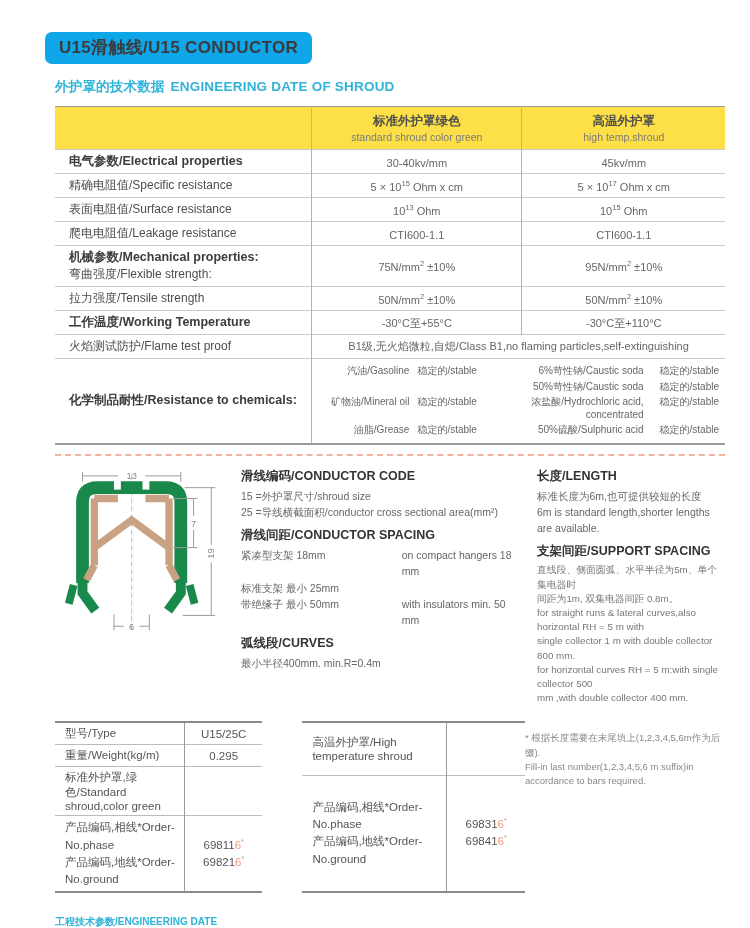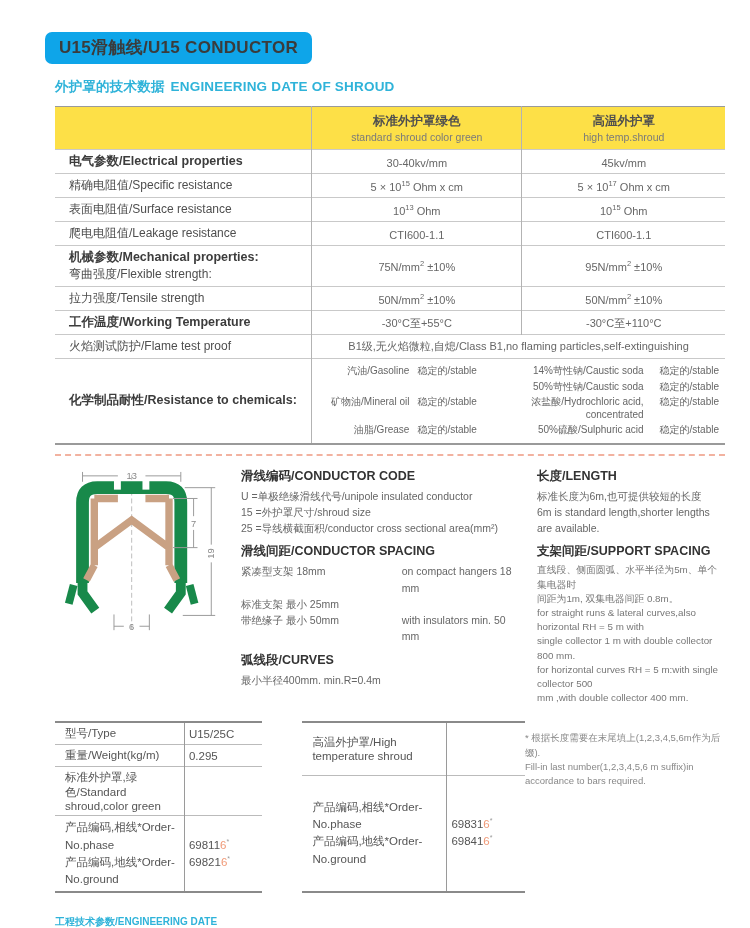--- a/index.html
+++ b/index.html
@@ -43,21 +43,21 @@
   .tline { font-size:10.5px; color:#666; line-height:1.55; }
   .sline { font-size:9.8px; color:#777; line-height:1.45; }
   .sp-row { display:grid; grid-template-columns:57% 43%; font-size:10.5px; color:#666; line-height:1.55; }
 
   
   .orders { display:flex; gap:40px; margin-top:16px; }
   table.otable { border-collapse:collapse; border-top:2px solid #8a8a8a; border-bottom:2px solid #8a8a8a; }
   table.otable.left { width:303px; } table.otable.right { width:325px; }
   table.otable td { border-top:1px solid #bbb; font-size:11.5px; color:#555; padding:3px 0 3px 10px; }
   table.otable tr:first-child td { border-top:none; }
-  table.otable td.val { border-left:1px solid #9a9a9a; text-align:left; padding:3px 4px; width:78px; }
+  table.otable td.val { border-left:1px solid #9a9a9a; text-align:center; padding:3px 4px; width:78px; }
   table.otable .two > div { line-height:1.5; }
   .hl { color:#f09a78; }
   sup.fn { font-size:7px; color:#999; }
   .rwrap { display:flex; flex-direction:row; }
   .footnote { margin-top:10px; font-size:9.5px; color:#888; line-height:1.5; }
 
   
   h2.teal2 { margin:22px 0 10px; font-size:10px; font-weight:bold; color:#2fb3d9; }
   table.eng { width:100%; border-collapse:collapse; border-top:2px solid #7f7f7f; border-bottom:2px solid #7f7f7f; }
   table.eng th { background:#ececec; font-weight:normal; padding:4px 2px; border-bottom:1px solid #999; }
@@ -140,21 +140,21 @@
       <tr>
         <td class="lbl">火焰测试防护/Flame test proof</td>
         <td colspan="2">B1级,无火焰微粒,自熄/Class B1,no flaming particles,self-extinguishing</td>
       </tr>
       <tr>
         <td class="lbl b">化学制品耐性/Resistance to chemicals:</td>
         <td colspan="2">
           <div class="chem-grid">
             <span>汽油/Gasoline</span>
               <span>稳定的/stable</span>
-              <span>14%苛性钠/Caustic soda</span>
+              <span>6%苛性钠/Caustic soda</span>
               <span>稳定的/stable</span>
             <span></span>
               <span></span>
               <span>50%苛性钠/Caustic soda</span>
               <span>稳定的/stable</span>
             <span>矿物油/Mineral oil</span>
               <span>稳定的/stable</span>
               <span>浓盐酸/Hydrochloric acid, concentrated</span>
               <span>稳定的/stable</span>
             <span>油脂/Grease</span>
@@ -195,21 +195,20 @@
         <path d="M132,21 H163 M130,151 H163 M159,21 V79 M159,97 V151" stroke="#9a9a9a" stroke-width="1" fill="none"></path>
         <text x="159" y="91" font-size="9.5" fill="#888" text-anchor="middle" transform="rotate(-90 159,88)">19</text>
 
         <path d="M60,150 V166 M96,150 V166 M60,162 H70 M86,162 H96" stroke="#9a9a9a" stroke-width="1" fill="none"></path>
         <text x="78" y="166" font-size="9.5" fill="#888" text-anchor="middle">6</text>
       </svg>
     </div>
 
     <div class="col-mid">
       <h3>滑线编码/CONDUCTOR CODE</h3>
-      <div class="tline">U =单极绝缘滑线代号/unipole insulated conductor</div>
       <div class="tline">15 =外护罩尺寸/shroud size</div>
       <div class="tline">25 =导线横截面积/conductor cross sectional area(mm²)</div>
       <h3 class="gap">滑线间距/CONDUCTOR SPACING</h3>
       <div class="sp-row">
           <span>紧凑型支架 18mm</span>
           <span>on compact hangers 18 mm</span>
         </div>
       <div class="sp-row">
           <span>标准支架 最小 25mm</span>
         </div>

